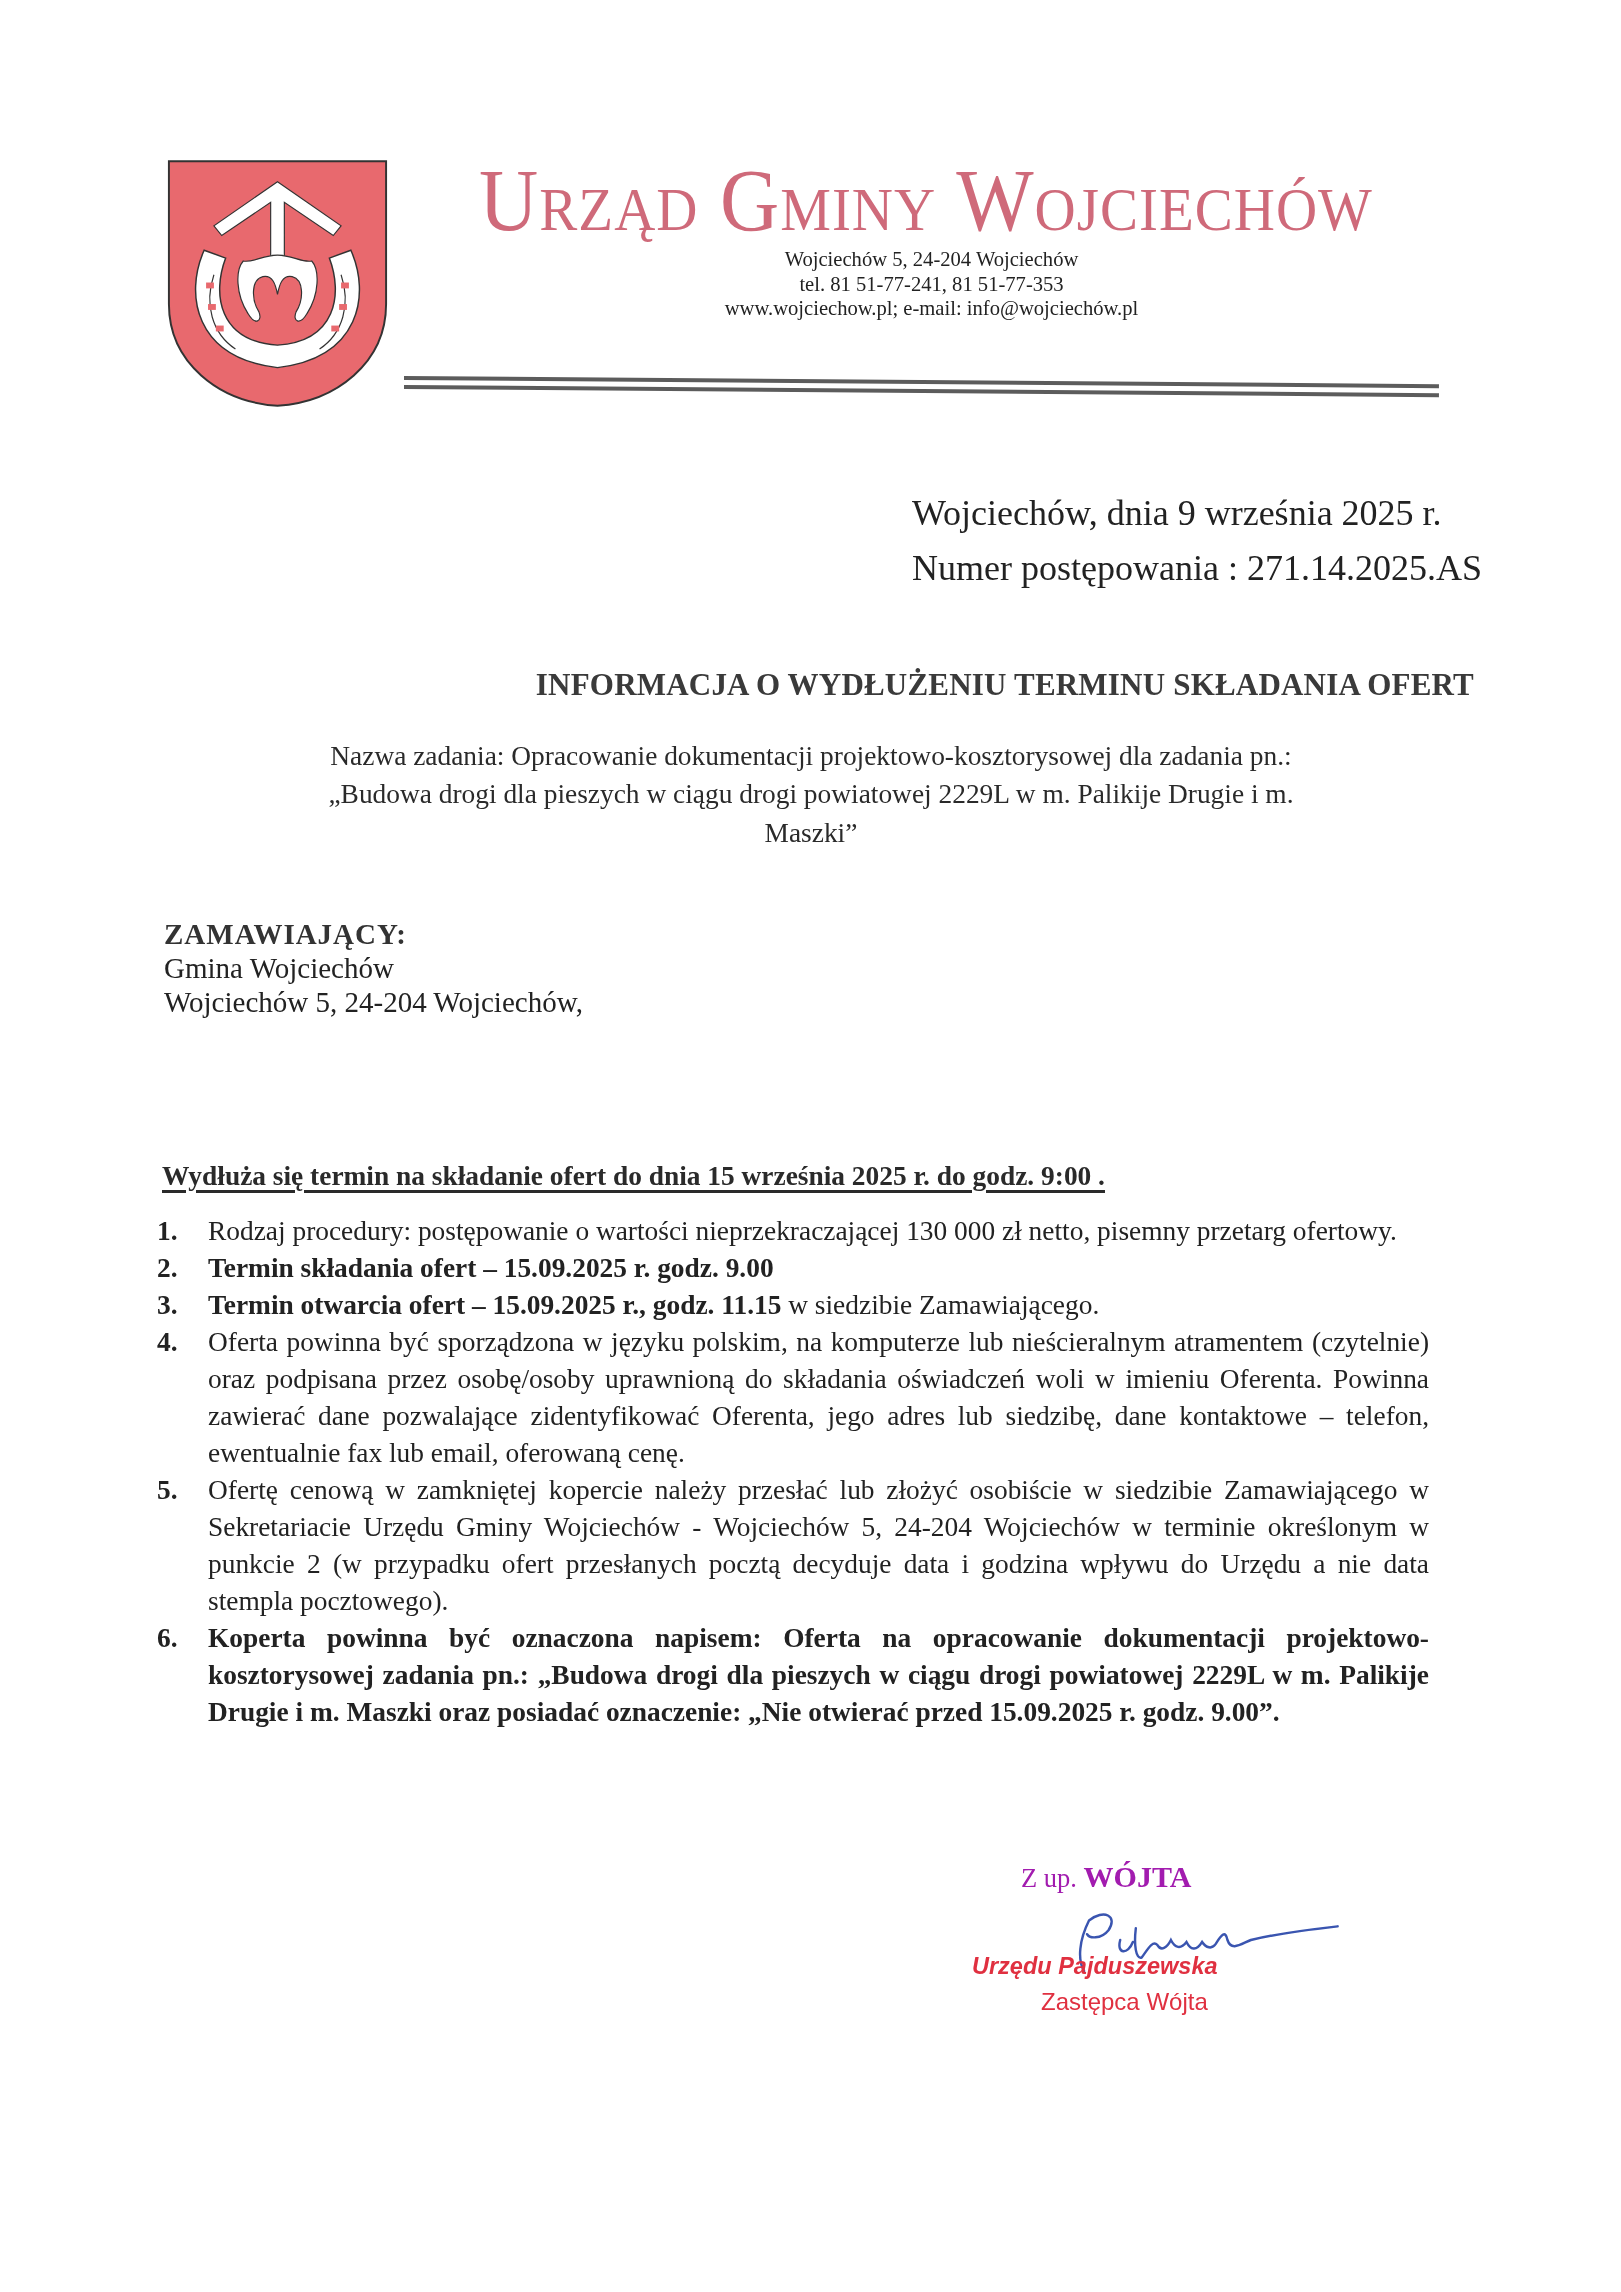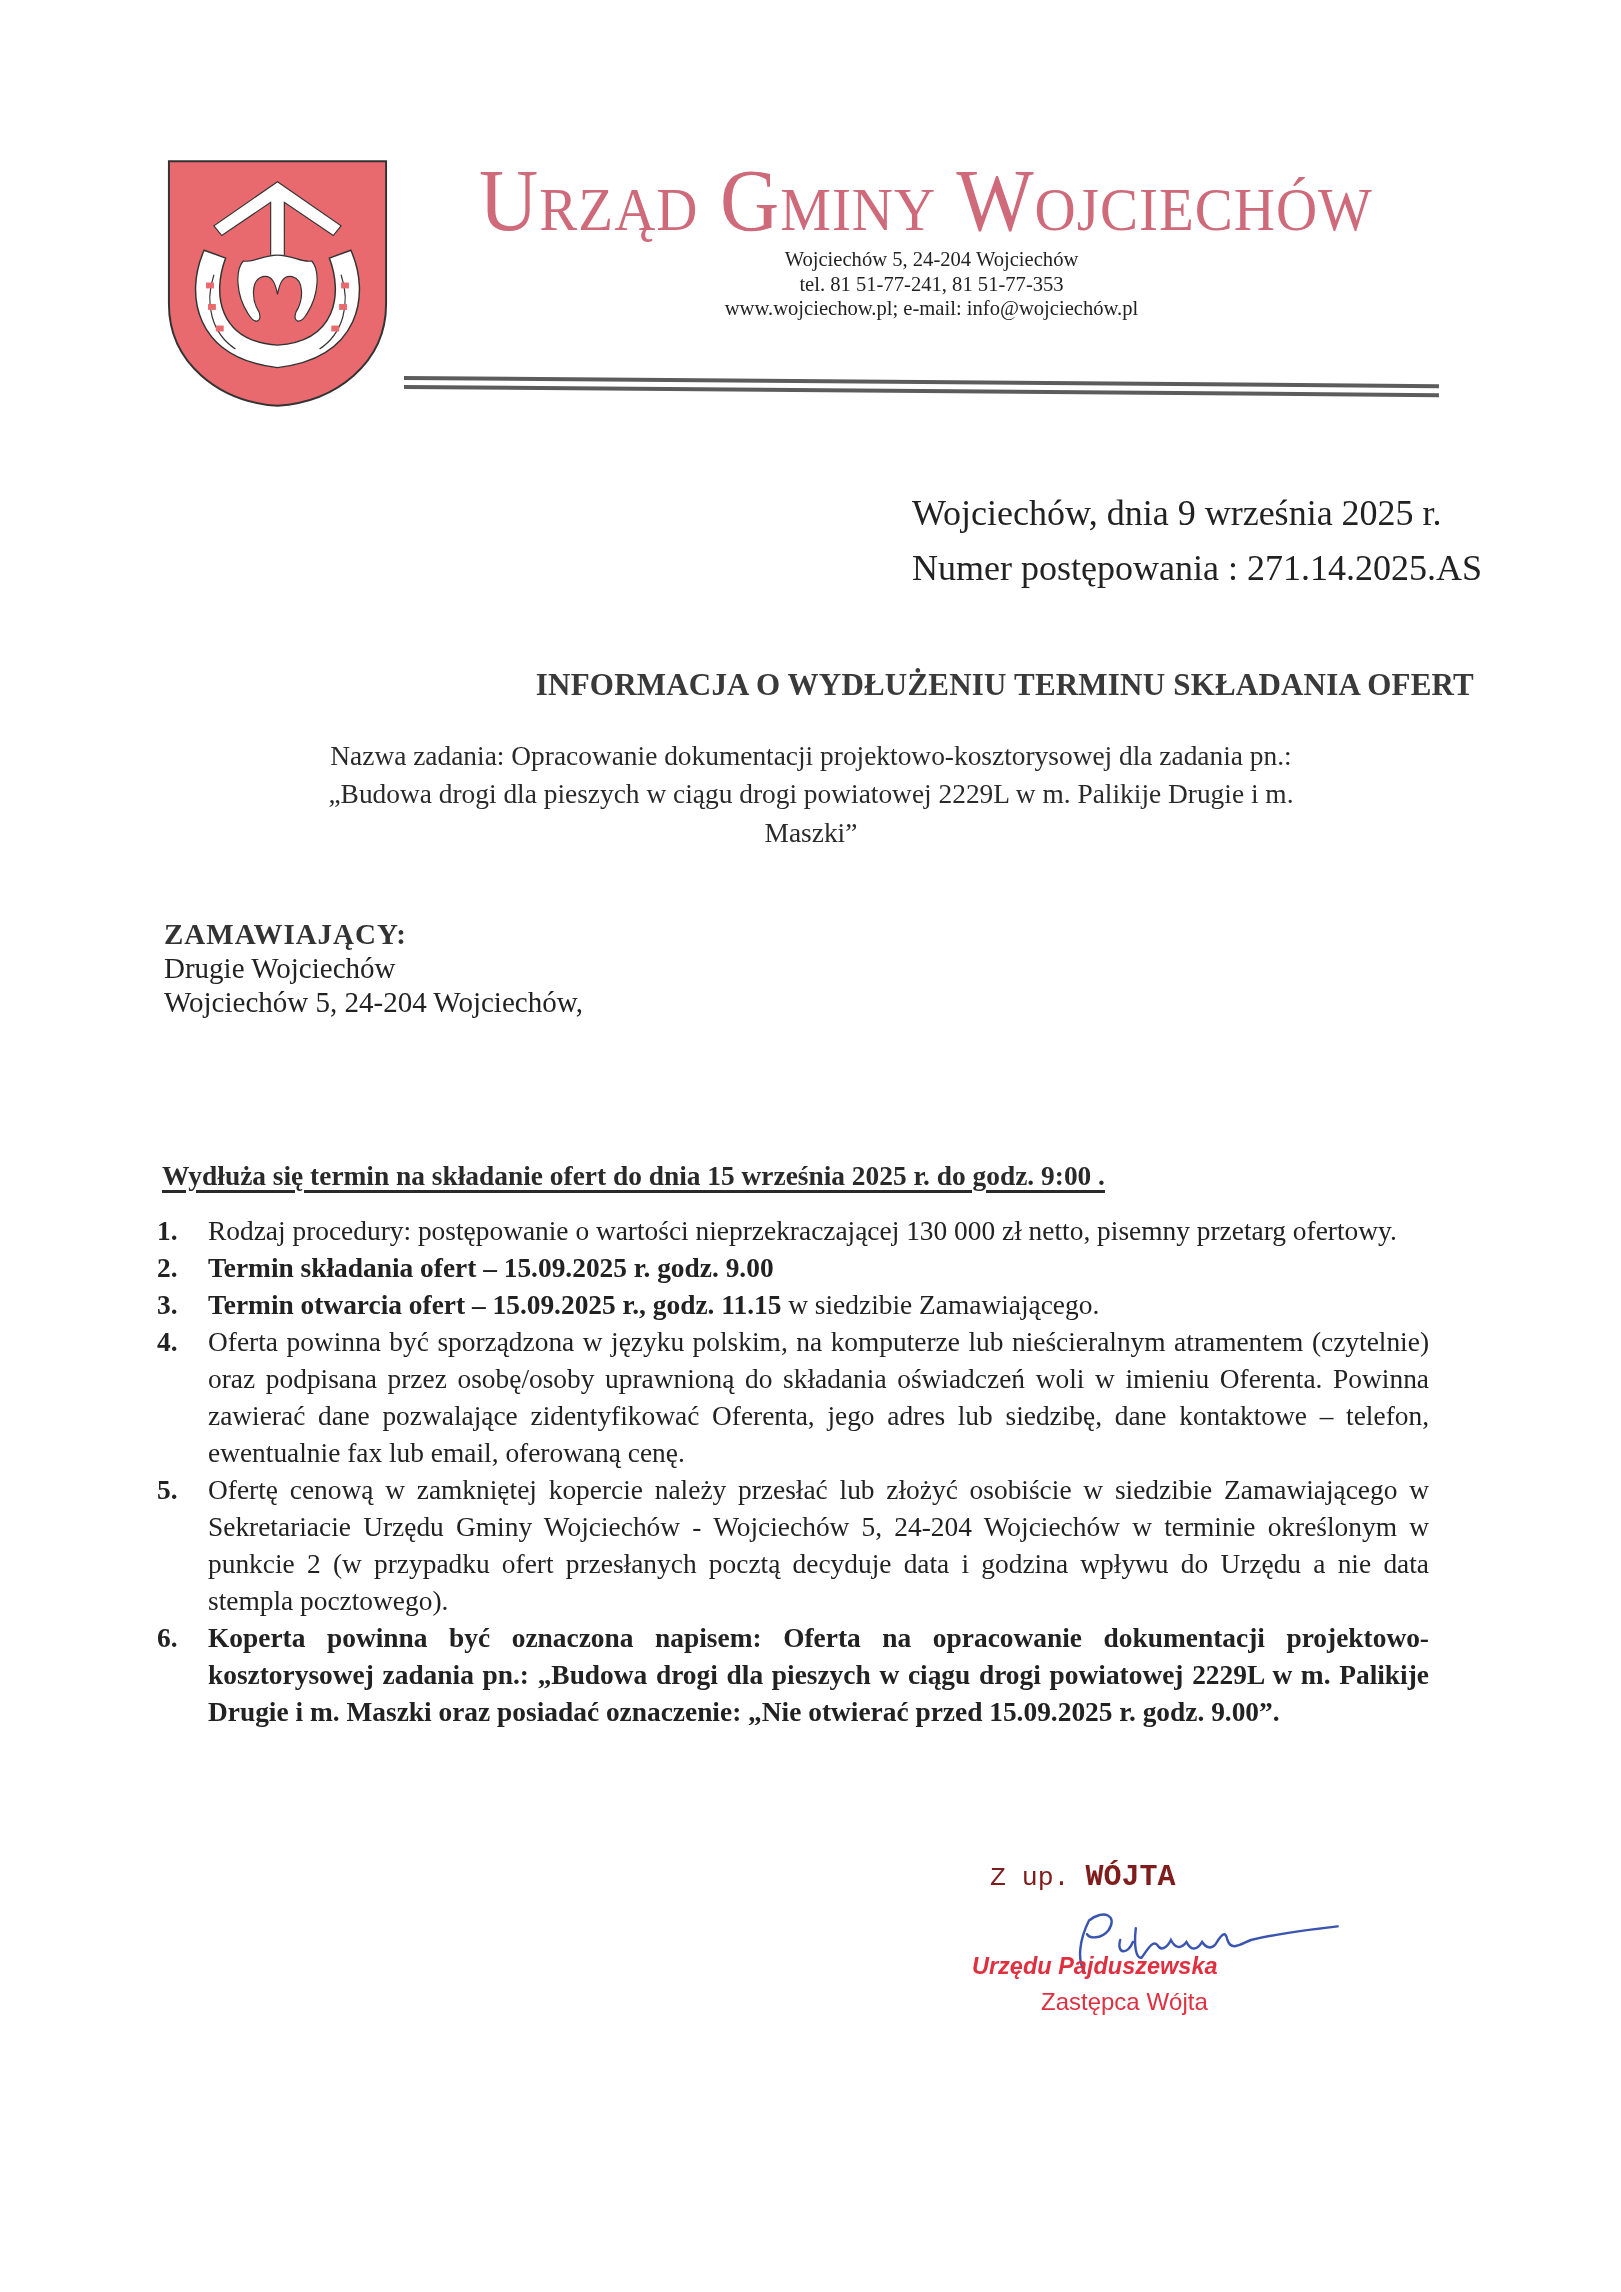--- a/index.html
+++ b/index.html
@@ -30,21 +30,21 @@
   
   .notice { left: 162px; top: 1160px; font-weight: bold; font-size: 27.4px; line-height: 33px; color: #2a2a2a;
     text-decoration: underline; text-decoration-thickness: 2.9px; text-underline-offset: 4.9px; white-space: nowrap; }
 
   
   .list { left: 157px; top: 1213px; width: 1272px; font-size: 27.4px; line-height: 37px; color: #222; }
   .item { display: flex; }
   .item .num { width: 51px; flex: 0 0 51px; font-weight: bold; }
   .item .txt { flex: 1; text-align: justify; }
   .b { font-weight: bold; }
-  .sig-top { left: 990px; top: 1860px; font-family: Liberation Mono, monospace; color: #7f1d1d; font-size: 26.5px; white-space: nowrap; }
+  .sig-top { left: 1021px; top: 1860px; font-family: Liberation Serif, serif; color: #a21caf; font-size: 26.5px; white-space: nowrap; }
   .sig-top .big { font-weight: bold; font-size: 30px; }
   .sig-name { left: 972px; top: 1953px; font-family: "Liberation Sans", sans-serif; color: #e03040; font-size: 23.5px; font-weight: bold; font-style: italic; white-space: nowrap; }
   .sig-role { left: 1041px; top: 1988px; font-family: "Liberation Sans", sans-serif; color: #e03040; font-size: 24px; white-space: nowrap; }
   .scribble { left: 1059px; top: 1901px; width: 294px; height: 78px; }
 </style>
 </head>
 <body>
 
 <svg class="abs crest" viewBox="0 0 230 258">
   <path d="M4 4 H226 V150 C226 210 175 250 115 254 C55 250 4 210 4 150 Z" fill="#e8696e" stroke="#333" stroke-width="2"></path>
@@ -79,21 +79,21 @@
 <div class="abs dateline" style="top:504px">Numer postępowania : 271.14.2025.AS</div>
 
 <div class="abs heading" style="top:667px">INFORMACJA O WYDŁUŻENIU TERMINU SKŁADANIA OFERT</div>
 
 <div class="abs task" style="top:737px">Nazwa zadania: Opracowanie dokumentacji projektowo-kosztorysowej dla zadania  pn.:</div>
 <div class="abs task" style="top:775px">„Budowa drogi dla pieszych w ciągu drogi powiatowej 2229L w m. Palikije Drugie i m.</div>
 <div class="abs task" style="top:814px">Maszki”</div>
 
 <div class="abs orderer">
   <div class="lbl">ZAMAWIAJĄCY:</div>
-  <div>Drugie Wojciechów</div>
+  <div>Gmina Wojciechów</div>
   <div>Wojciechów 5, 24-204 Wojciechów,</div>
 </div>
 
 <div class="abs notice">Wydłuża się termin na składanie ofert do dnia 15 września 2025 r. do godz. 9:00 .</div>
 
 <div class="abs list">
   <div class="item">
     <span class="num">1.</span>
     <span class="txt"><span>Rodzaj procedury: postępowanie o wartości nieprzekraczającej 130 000 zł netto, pisemny przetarg ofertowy.</span></span>
   </div>

